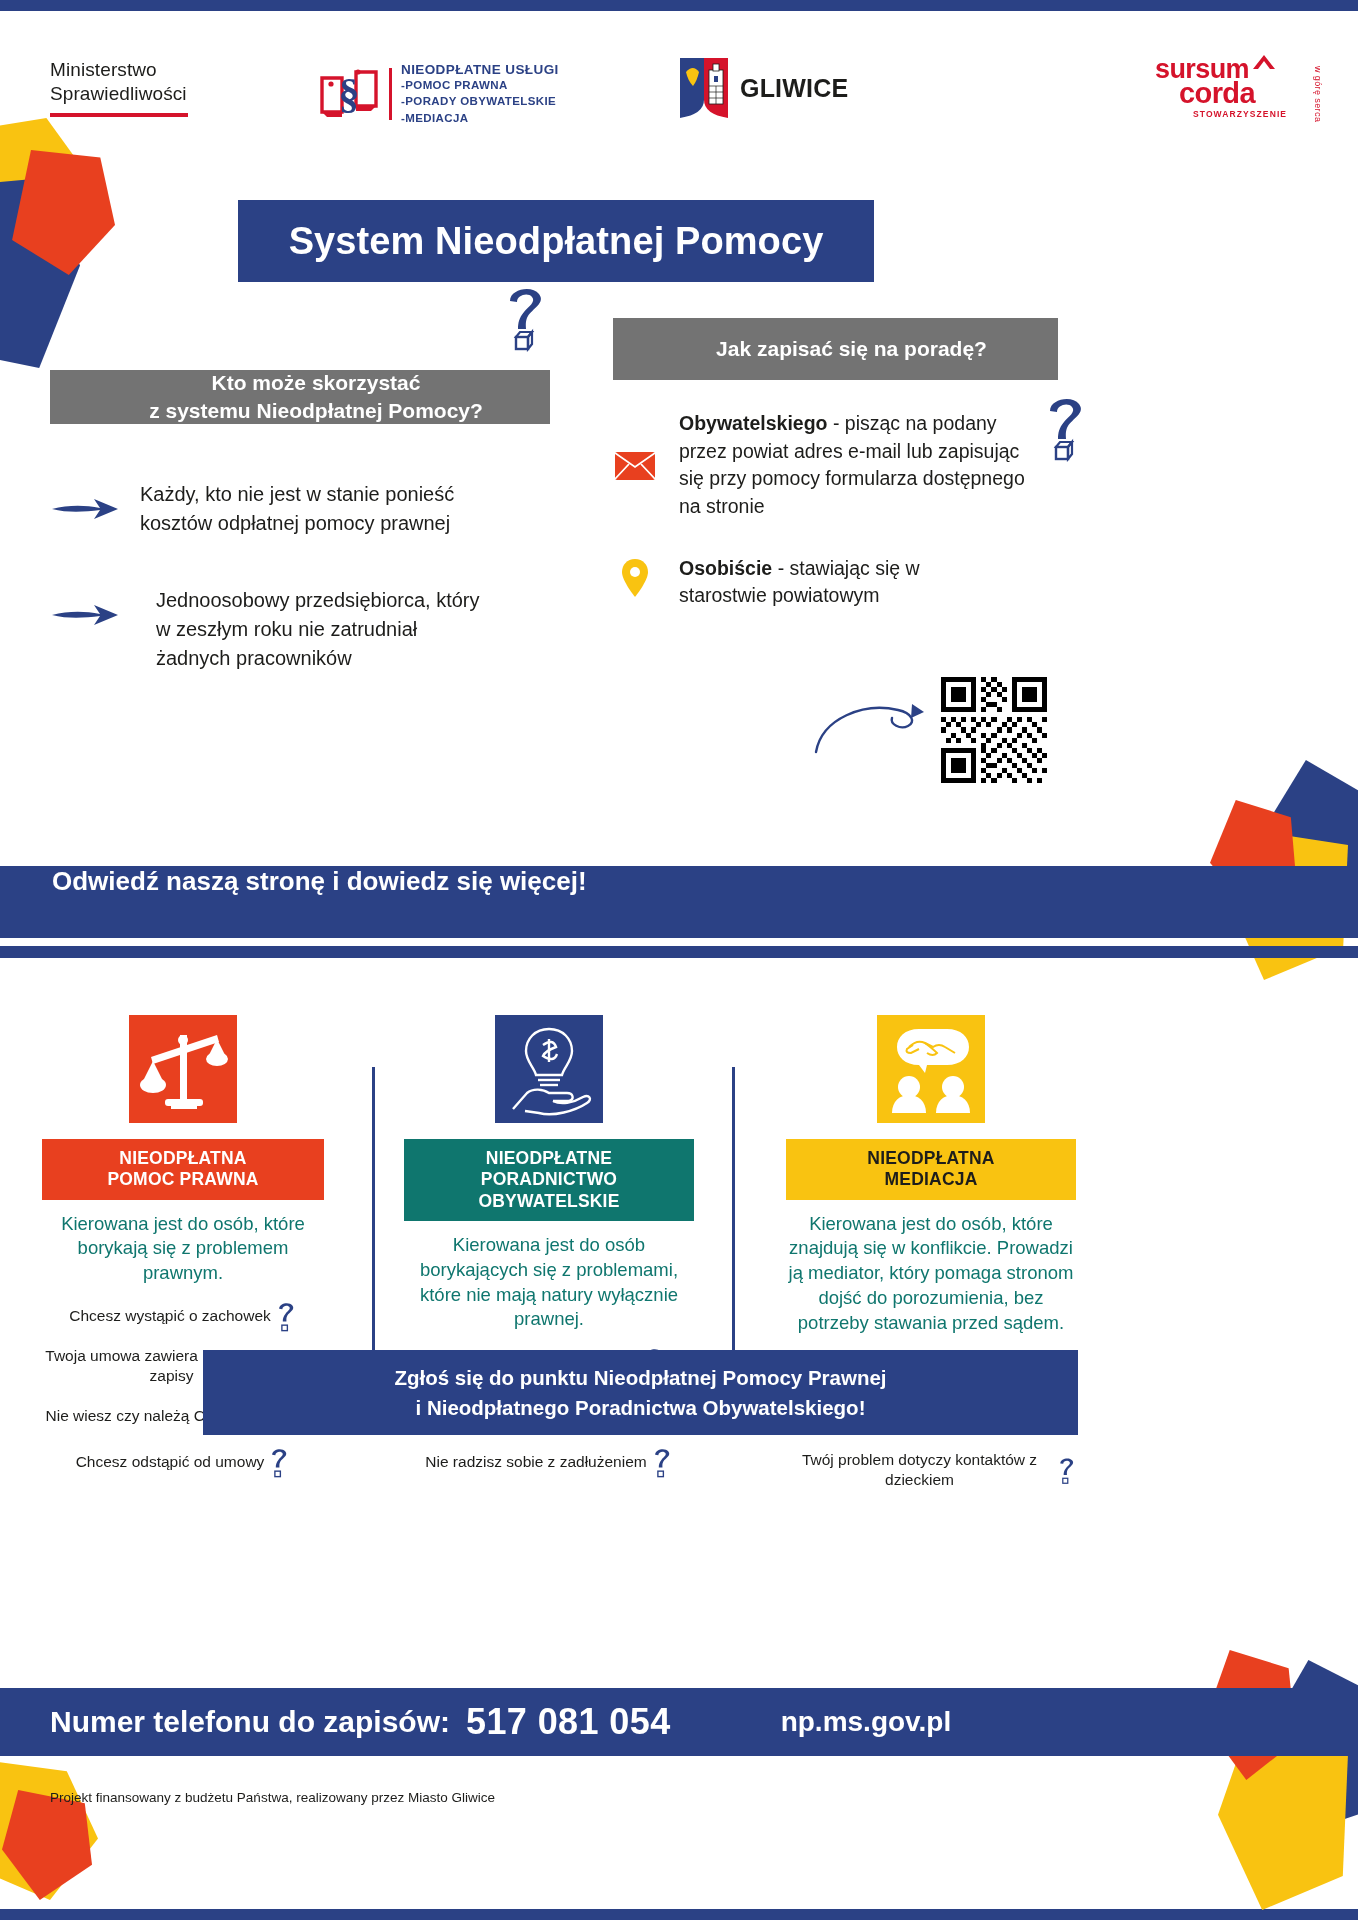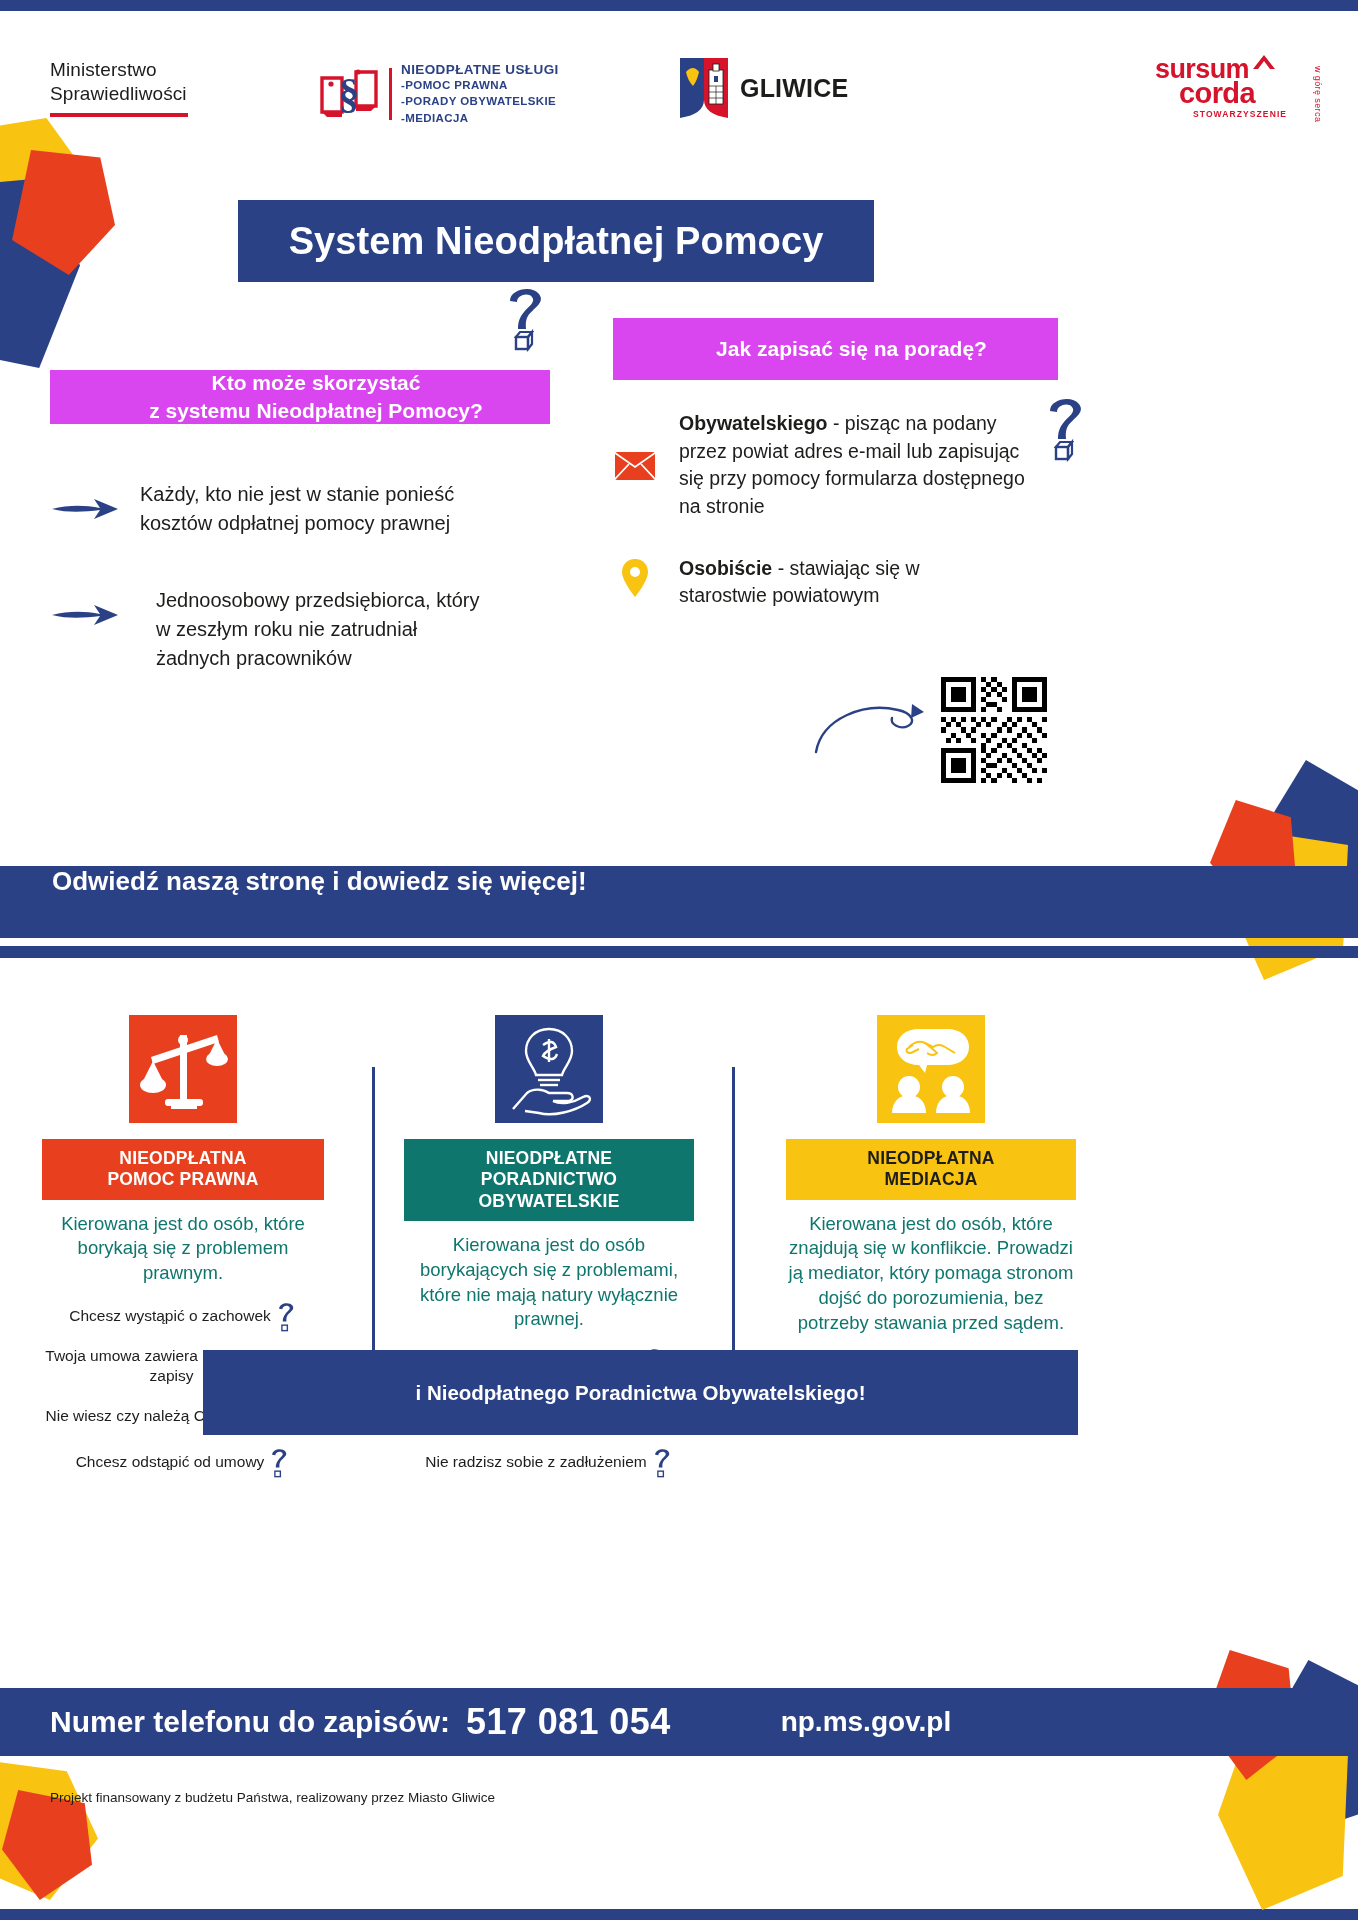--- a/index.html
+++ b/index.html
@@ -126,21 +126,21 @@
   .title-band h1 {
     color: #ffffff; font-size: 38px; font-weight: bold; letter-spacing: .1px;
     white-space: nowrap;
   }
 
   
   .col-left  { position: absolute; left: 50px;  top: 370px; width: 500px; }
   .col-right { position: absolute; left: 613px; top: 318px; width: 445px; }
 
   .band-orange {
-    background: #d946ef; color: #fff; font-weight: bold;
+    background: #737373; color: #fff; font-weight: bold;
     display: flex; flex-direction: column; align-items: center; justify-content: center;
     text-align: center;
     padding-left: 32px;
   }
   .band-left  { width: 500px; height: 54px; font-size: 21px; line-height: 1.33; }
   .band-right { width: 445px; height: 62px; font-size: 21px; }
 
   .bullet-row { display: flex; align-items: flex-start; gap: 18px; }
   .arrow-ico { flex: none; margin-top: 16px; }
   .bullet-txt { font-size: 20px; color: #1d1d1b; line-height: 1.45; }
@@ -622,24 +622,32 @@
           <rect x="14" y="55" width="12" height="12" fill="none" stroke="#2b4185" stroke-width="3"></rect>
         </svg>
       </div>
       <div class="card-q">
         <span>Nie możesz porozumieć się z pracodawcą</span>
         <svg class="qm" width="22" height="32" viewBox="0 0 46 70">
           <path d="M8 19 C8 7, 30 3, 37 12 C44 21, 30 27, 26 34 C23 39, 24 44, 24 47 L16 47 C16 41, 17 36, 22 30 C27 24, 34 20, 30 15 C26 10, 15 13, 15 20 Z" fill="#2b4185"></path>
           <rect x="14" y="55" width="12" height="12" fill="none" stroke="#2b4185" stroke-width="3"></rect>
         </svg>
       </div>
+      <div class="card-q">
+        <span>Twój problem dotyczy kontaktów z dzieckiem</span>
+        <svg class="qm" width="22" height="32" viewBox="0 0 46 70">
+          <path d="M8 19 C8 7, 30 3, 37 12 C44 21, 30 27, 26 34 C23 39, 24 44, 24 47 L16 47 C16 41, 17 36, 22 30 C27 24, 34 20, 30 15 C26 10, 15 13, 15 20 Z" fill="#2b4185"></path>
+          <rect x="14" y="55" width="12" height="12" fill="none" stroke="#2b4185" stroke-width="3"></rect>
+        </svg>
+      </div>
     </div>
   </div>
 
   <div class="bottom-box">
+    <div>Zgłoś się do punktu Nieodpłatnej Pomocy Prawnej</div>
     <div>i Nieodpłatnego Poradnictwa Obywatelskiego!</div>
   </div>
 
   <div class="phone-band">
     <span class="phone-label">Numer telefonu do zapisów:</span>
     <span class="phone-number">517 081 054</span>
     <span class="site-url">np.ms.gov.pl</span>
   </div>
 
   <div class="footnote">Projekt finansowany z budżetu Państwa, realizowany przez Miasto Gliwice</div>

